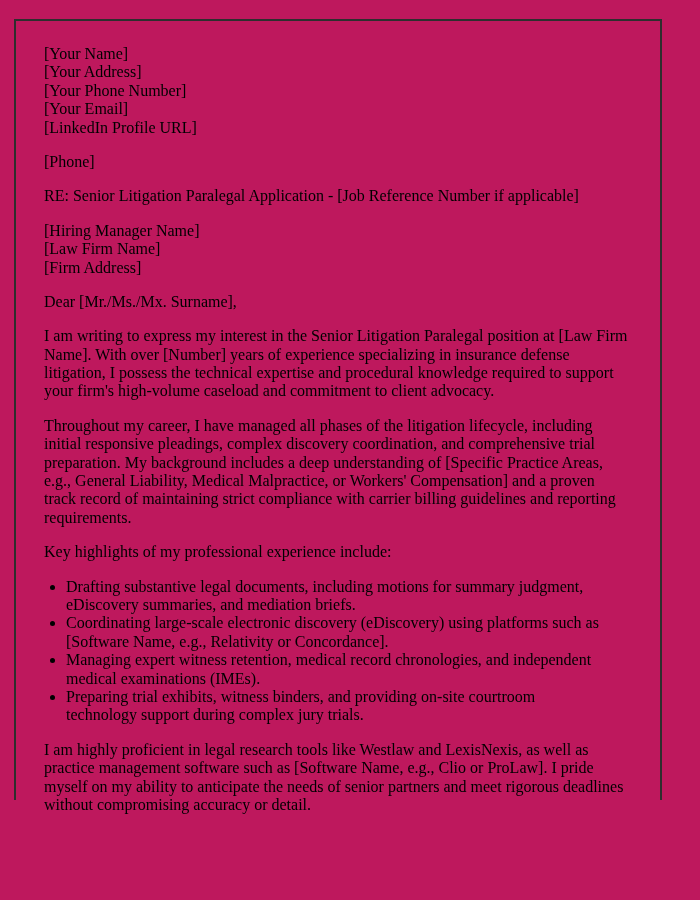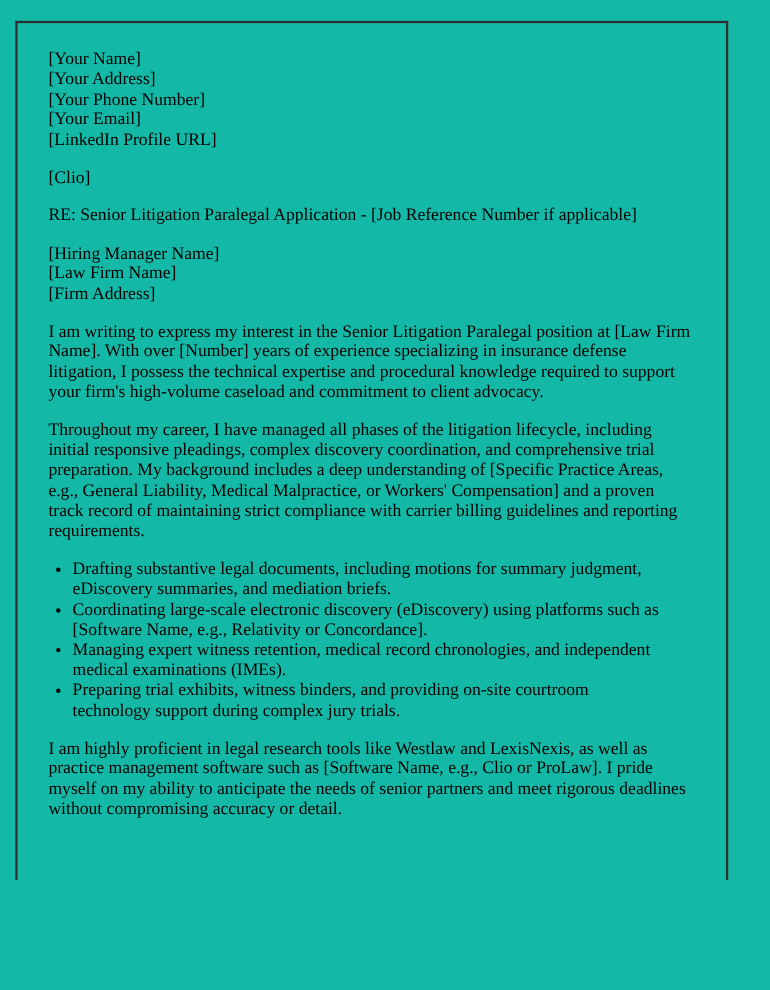--- a/index.html
+++ b/index.html
@@ -5,21 +5,21 @@
   html, body {
     margin: 0;
     padding: 0;
     background: #ffffff;
     font-family: "Liberation Serif", "DejaVu Serif", serif;
   }
   .canvas {
     position: relative;
     width: 700px;
     height: 900px;
-    background: #14b8a6;
+    background: #be185d;
     overflow: hidden;
   }
   .page-frame {
     position: absolute;
     left: 14px;
     top: 19px;
     width: 648px;
     height: 781px; 
     box-sizing: border-box;
     border: 2px solid #2e2e2e;
@@ -62,41 +62,43 @@
   <div class="page-frame"></div>
 
   <div class="page-content">
 
     <div class="block">[Your Name]
 [Your Address]
 [Your Phone Number]
 [Your Email]
 [LinkedIn Profile URL]</div>
 
-    <div class="block">[Clio]</div>
+    <div class="block">[Phone]</div>
 
     <div class="block">RE: Senior Litigation Paralegal Application - [Job Reference Number if applicable]</div>
 
     <div class="block">[Hiring Manager Name]
 [Law Firm Name]
 [Firm Address]</div>
 
+    <div class="block">Dear [Mr./Ms./Mx. Surname],</div>
 
     <div class="block">I am writing to express my interest in the Senior Litigation Paralegal position at [Law Firm
 Name]. With over [Number] years of experience specializing in insurance defense
 litigation, I possess the technical expertise and procedural knowledge required to support
 your firm's high-volume caseload and commitment to client advocacy.</div>
 
     <div class="block">Throughout my career, I have managed all phases of the litigation lifecycle, including
 initial responsive pleadings, complex discovery coordination, and comprehensive trial
 preparation. My background includes a deep understanding of [Specific Practice Areas,
 e.g., General Liability, Medical Malpractice, or Workers' Compensation] and a proven
 track record of maintaining strict compliance with carrier billing guidelines and reporting
 requirements.</div>
 
+    <div class="block">Key highlights of my professional experience include:</div>
 
     <ul class="bullets">
       <li>Drafting substantive legal documents, including motions for summary judgment,
 eDiscovery summaries, and mediation briefs.</li>
       <li>Coordinating large-scale electronic discovery (eDiscovery) using platforms such as
 [Software Name, e.g., Relativity or Concordance].</li>
       <li>Managing expert witness retention, medical record chronologies, and independent
 medical examinations (IMEs).</li>
       <li>Preparing trial exhibits, witness binders, and providing on-site courtroom
 technology support during complex jury trials.</li>

